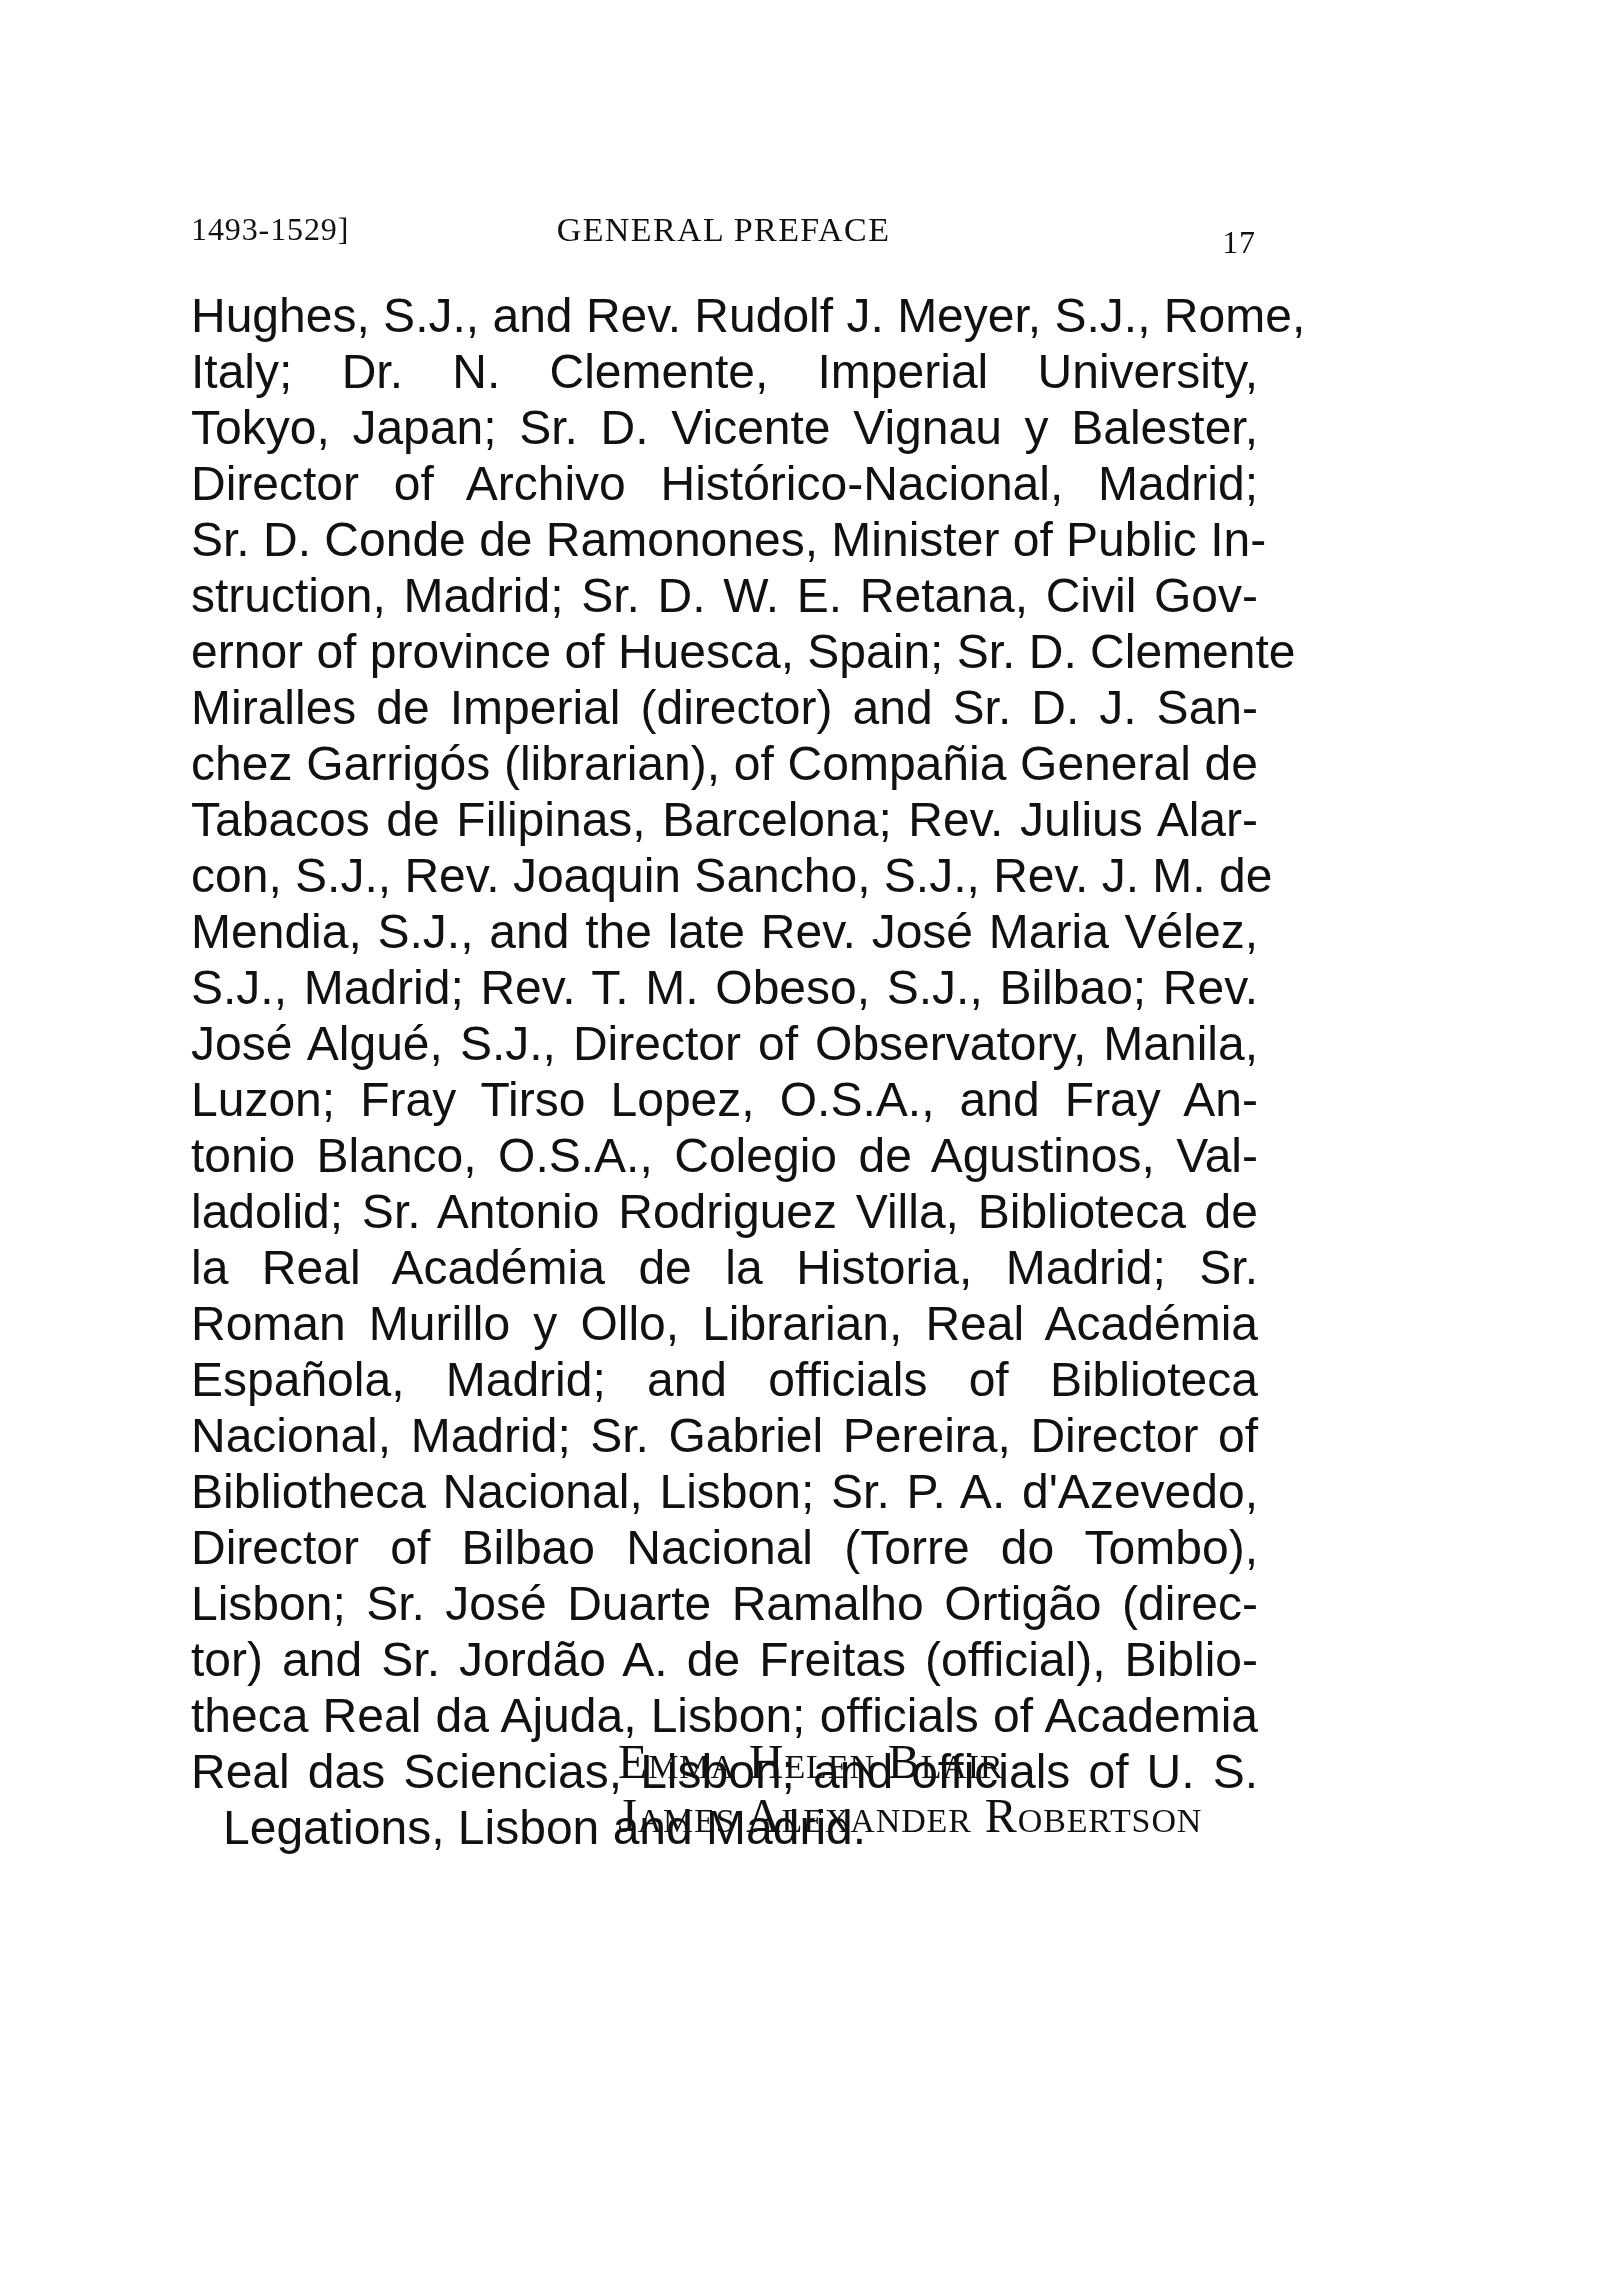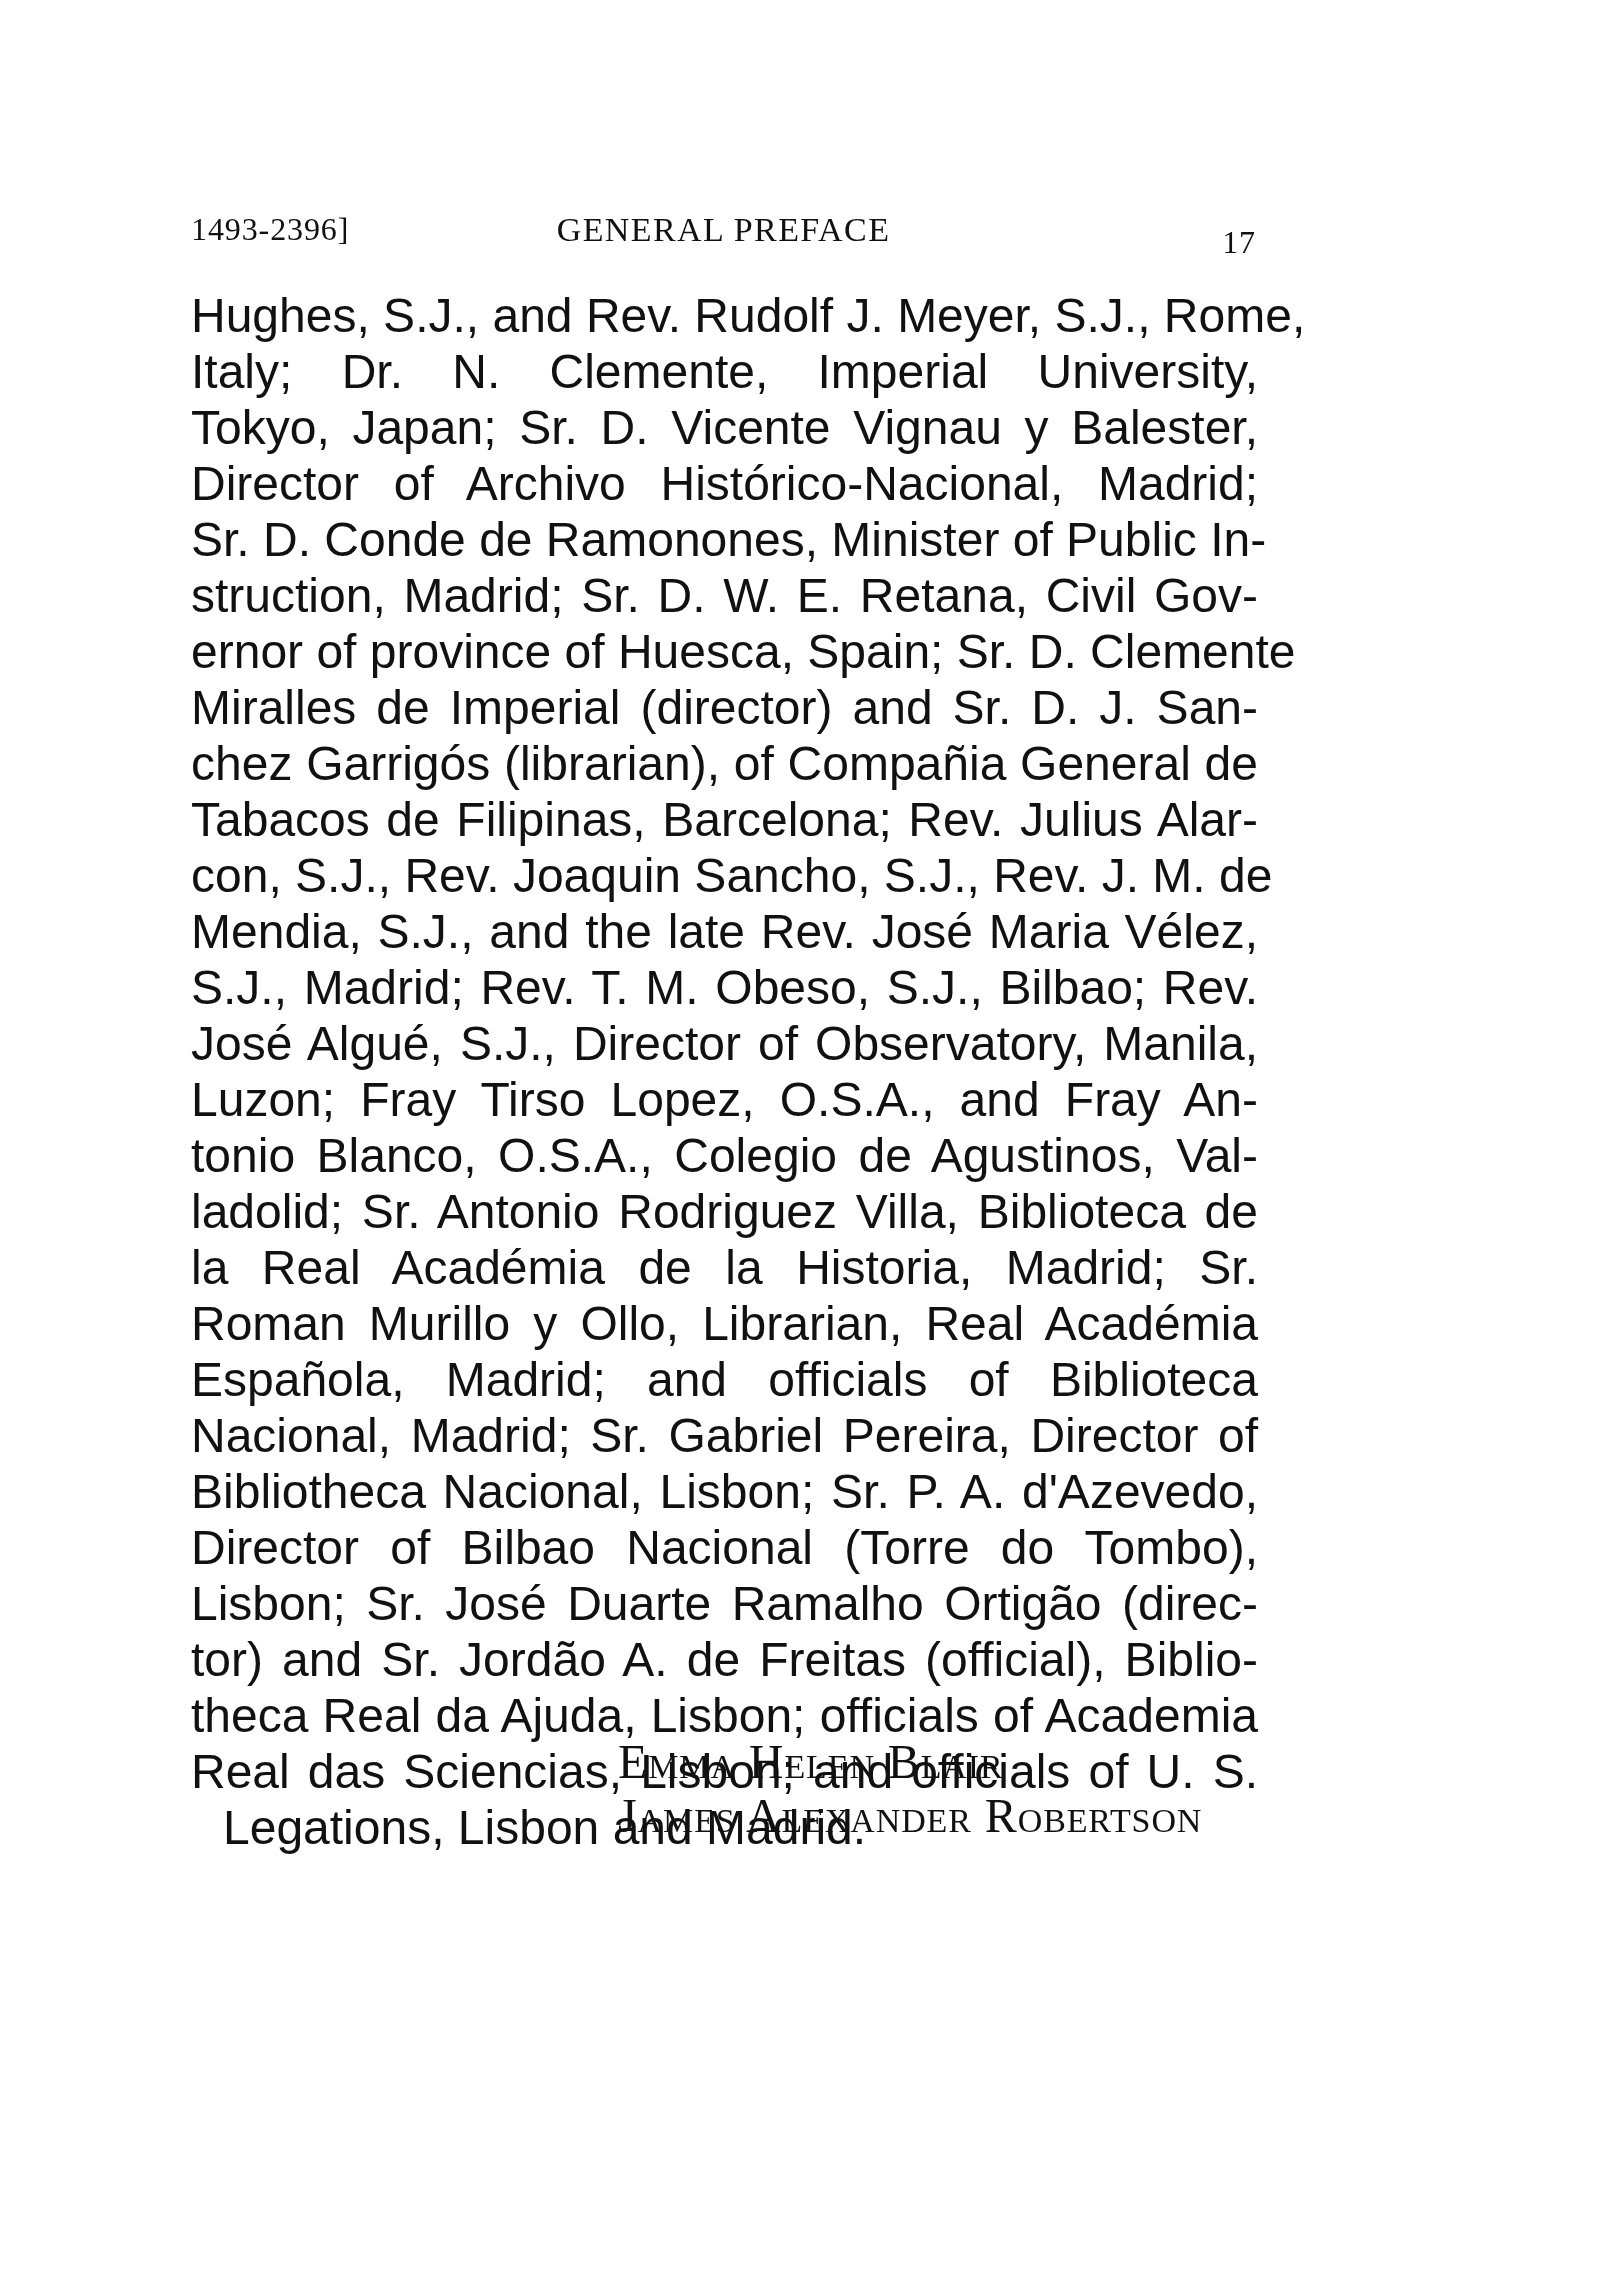--- a/index.html
+++ b/index.html
@@ -23,21 +23,21 @@
     font-family: "Liberation Serif", serif; font-size: 48px; line-height: 54px;
     font-variant: small-caps; letter-spacing: 0.9px;
   }
   .sig { display: block; white-space: nowrap; margin-left: 12px; }
 </style>
 </head>
 <body>
 
 <div class="page">
   <div class="running-head">
-    <span class="rh-left">1493-2396]</span>
+    <span class="rh-left">1493-1529]</span>
     <span class="rh-center">GENERAL PREFACE</span>
     <span class="rh-right">17</span>
   </div>
 
   <div class="body-text">
     <span class="line">Hughes, S.J., and Rev. Rudolf J. Meyer, S.J., Rome,</span>
     <span class="line">Italy; Dr. N. Clemente, Imperial University,</span>
     <span class="line">Tokyo, Japan; Sr. D. Vicente Vignau y Balester,</span>
     <span class="line">Director of Archivo Histórico-Nacional, Madrid;</span>
     <span class="line">Sr. D. Conde de Ramonones, Minister of Public In-</span>

